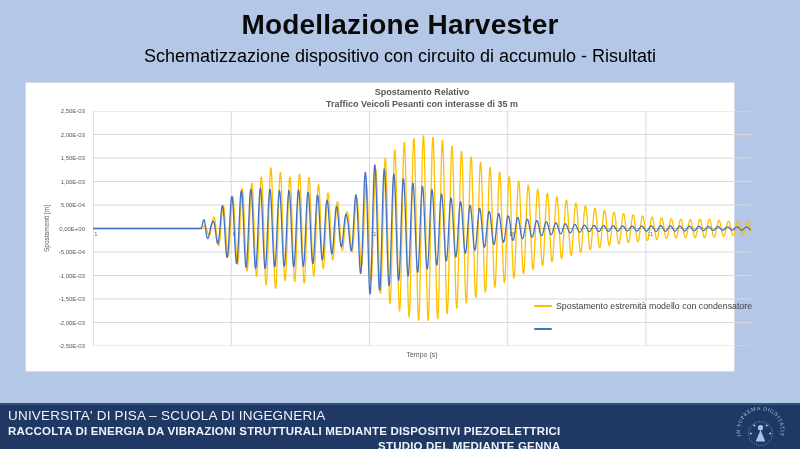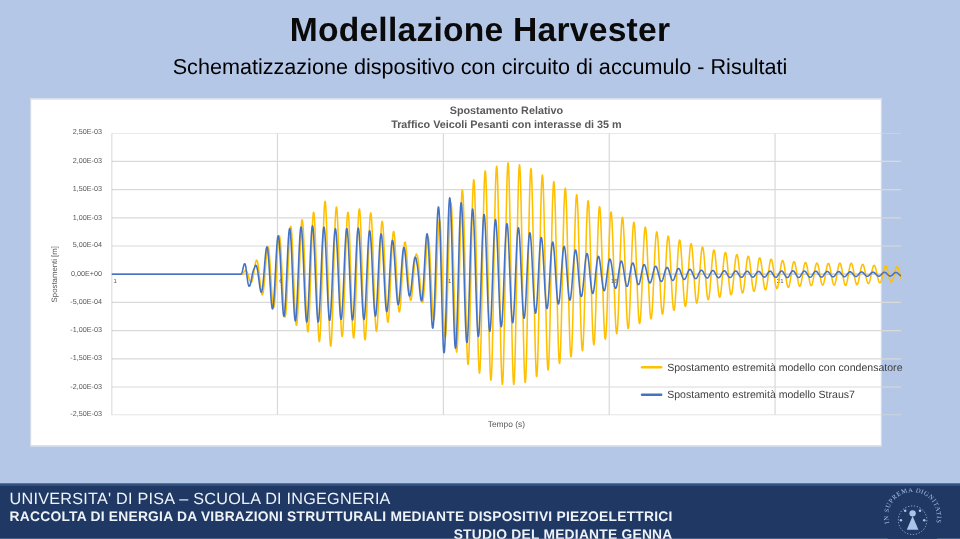--- a/index.html
+++ b/index.html
@@ -110,21 +110,20 @@
 
     <div class="x-axis-title">Tempo (s)</div>
 
     <div class="legend">
       <div class="legend-row">
         <span class="legend-line" style="background: rgb(255, 192, 0);"></span>
         <span class="legend-label">Spostamento estremità modello con condensatore</span>
       </div>
       <div class="legend-row">
         <span class="legend-line" style="background: rgb(68, 114, 196);"></span>
-        <span class="legend-label">Spostamento estremità modello Straus7</span>
       </div>
     </div>
   </div>
 
   <div class="footer">
     <div class="footer-text">
       <div class="footer-line-1">UNIVERSITA' DI PISA – SCUOLA DI INGEGNERIA</div>
       <div class="footer-line-2">RACCOLTA DI ENERGIA DA VIBRAZIONI STRUTTURALI MEDIANTE DISPOSITIVI PIEZOELETTRICI</div>
       <div class="footer-line-3">STUDIO DEL MEDIANTE GENNA</div>
     </div>

